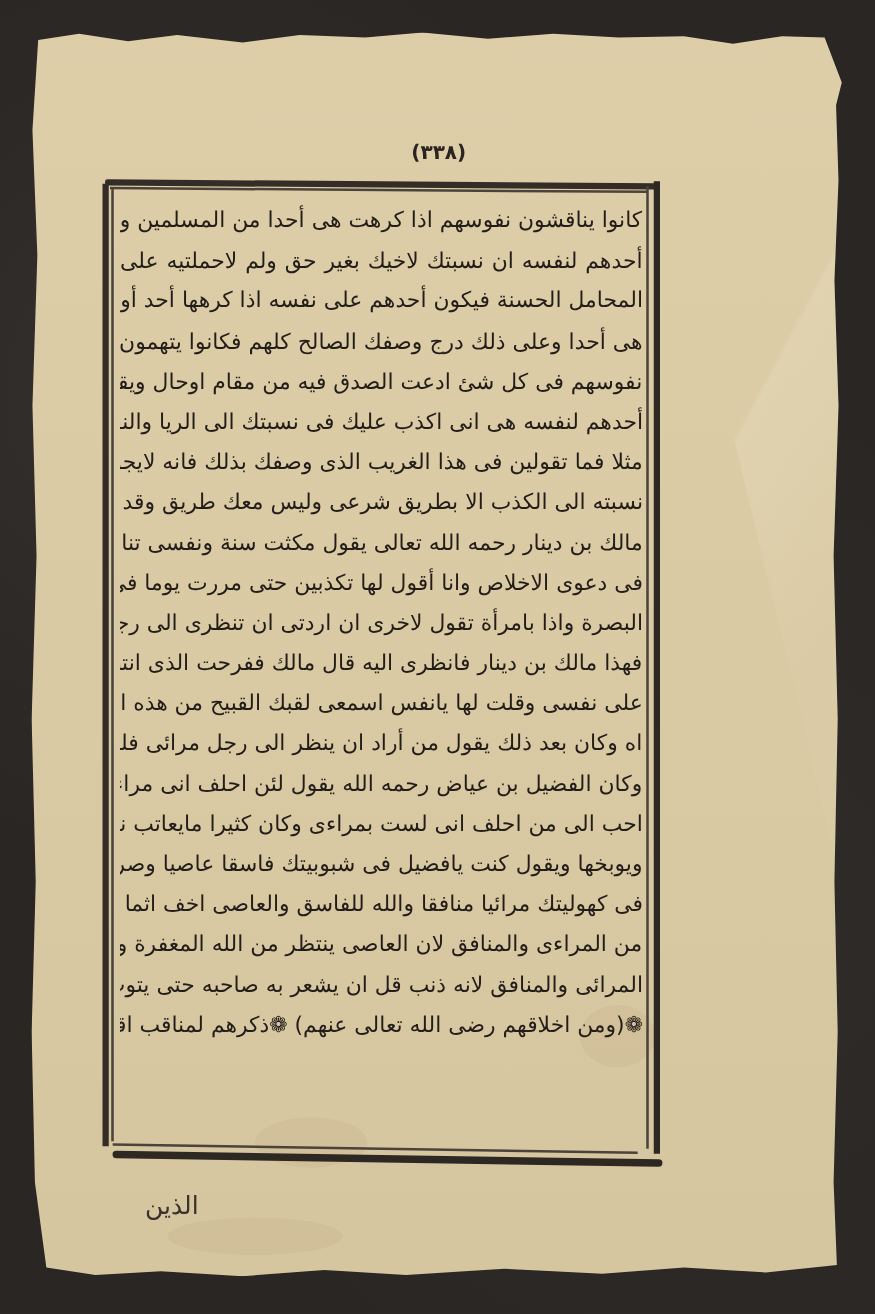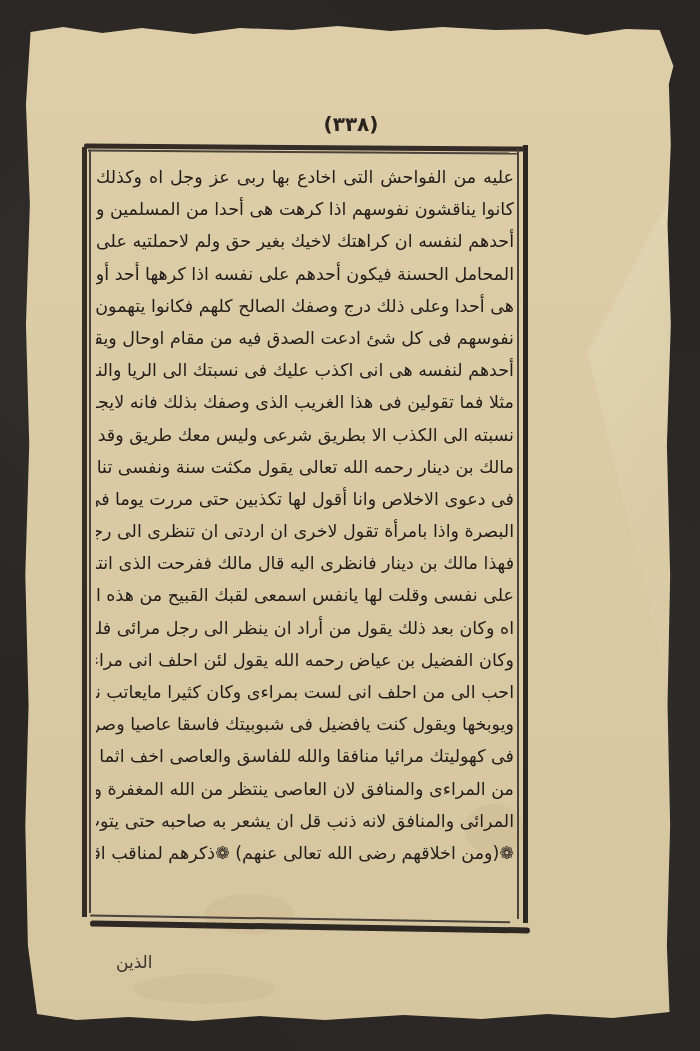--- a/index.html
+++ b/index.html
@@ -56,21 +56,21 @@
       pointer-events: none;
     }
     .page-number {
       position: absolute;
       left: 0;
       top: 88px;
       width: 654px;
       text-align: center;
       font-family: "DejaVu Sans", sans-serif;
       font-weight: bold;
-      font-size: 20px;
+      font-size: 16px;
       color: #2a2420;
       direction: rtl;
     }
     .frame {
       position: absolute;
       left: 58px;
       top: 121px;
       width: 446px;
       height: 785px;
     }
@@ -152,21 +152,21 @@
       text-align-last: right;
     }
     .line.section-heading {
       text-align-last: justify;
     }
     .catchword {
       position: absolute;
       left: 92px;
       top: 928px;
       font-family: "DejaVu Sans", sans-serif;
-      font-size: 17px;
+      font-size: 20px;
       color: #3a322c;
       direction: rtl;
     }
   </style>
 </head>
 <body>
 
 <div class="backdrop"></div>
 
 <div class="paper">
@@ -178,23 +178,22 @@
   <div class="page-number">(٣٣٨)</div>
 
   <div class="frame">
     <div class="frame-top"></div>
     <div class="frame-right"></div>
     <div class="frame-left"></div>
     <div class="frame-bottom"></div>
   </div>
 
   <div class="text-block">
-    <div class="line">عليه من الفواحش التى اخادع بها ربى عز وجل اه وكذلك</div>
     <div class="line">كانوا يناقشون نفوسهم اذا كرهت هى أحدا من المسلمين ويقول</div>
-    <div class="line">أحدهم لنفسه ان كراهتك لاخيك بغير حق ولم لاحملتيه على</div>
+    <div class="line">أحدهم لنفسه ان نسبتك لاخيك بغير حق ولم لاحملتيه على</div>
     <div class="line">المحامل الحسنة فيكون أحدهم على نفسه اذا كرهها أحد أو كرهت</div>
     <div class="line">هى أحدا وعلى ذلك درج وصفك الصالح كلهم فكانوا يتهمون</div>
     <div class="line">نفوسهم فى كل شئ ادعت الصدق فيه من مقام اوحال ويقول</div>
     <div class="line">أحدهم لنفسه هى انى اكذب عليك فى نسبتك الى الريا والنفاق</div>
     <div class="line">مثلا فما تقولين فى هذا الغريب الذى وصفك بذلك فانه لايجوز لك</div>
     <div class="line">نسبته الى الكذب الا بطريق شرعى وليس معك طريق وقد كان</div>
     <div class="line">مالك بن دينار رحمه الله تعالى يقول مكثت سنة ونفسى تنازعنى</div>
     <div class="line">فى دعوى الاخلاص وانا أقول لها تكذبين حتى مررت يوما فى ازقة</div>
     <div class="line">البصرة واذا بامرأة تقول لاخرى ان اردتى ان تنظرى الى رجل مرائى</div>
     <div class="line">فهذا مالك بن دينار فانظرى اليه قال مالك ففرحت الذى انتصرت</div>

